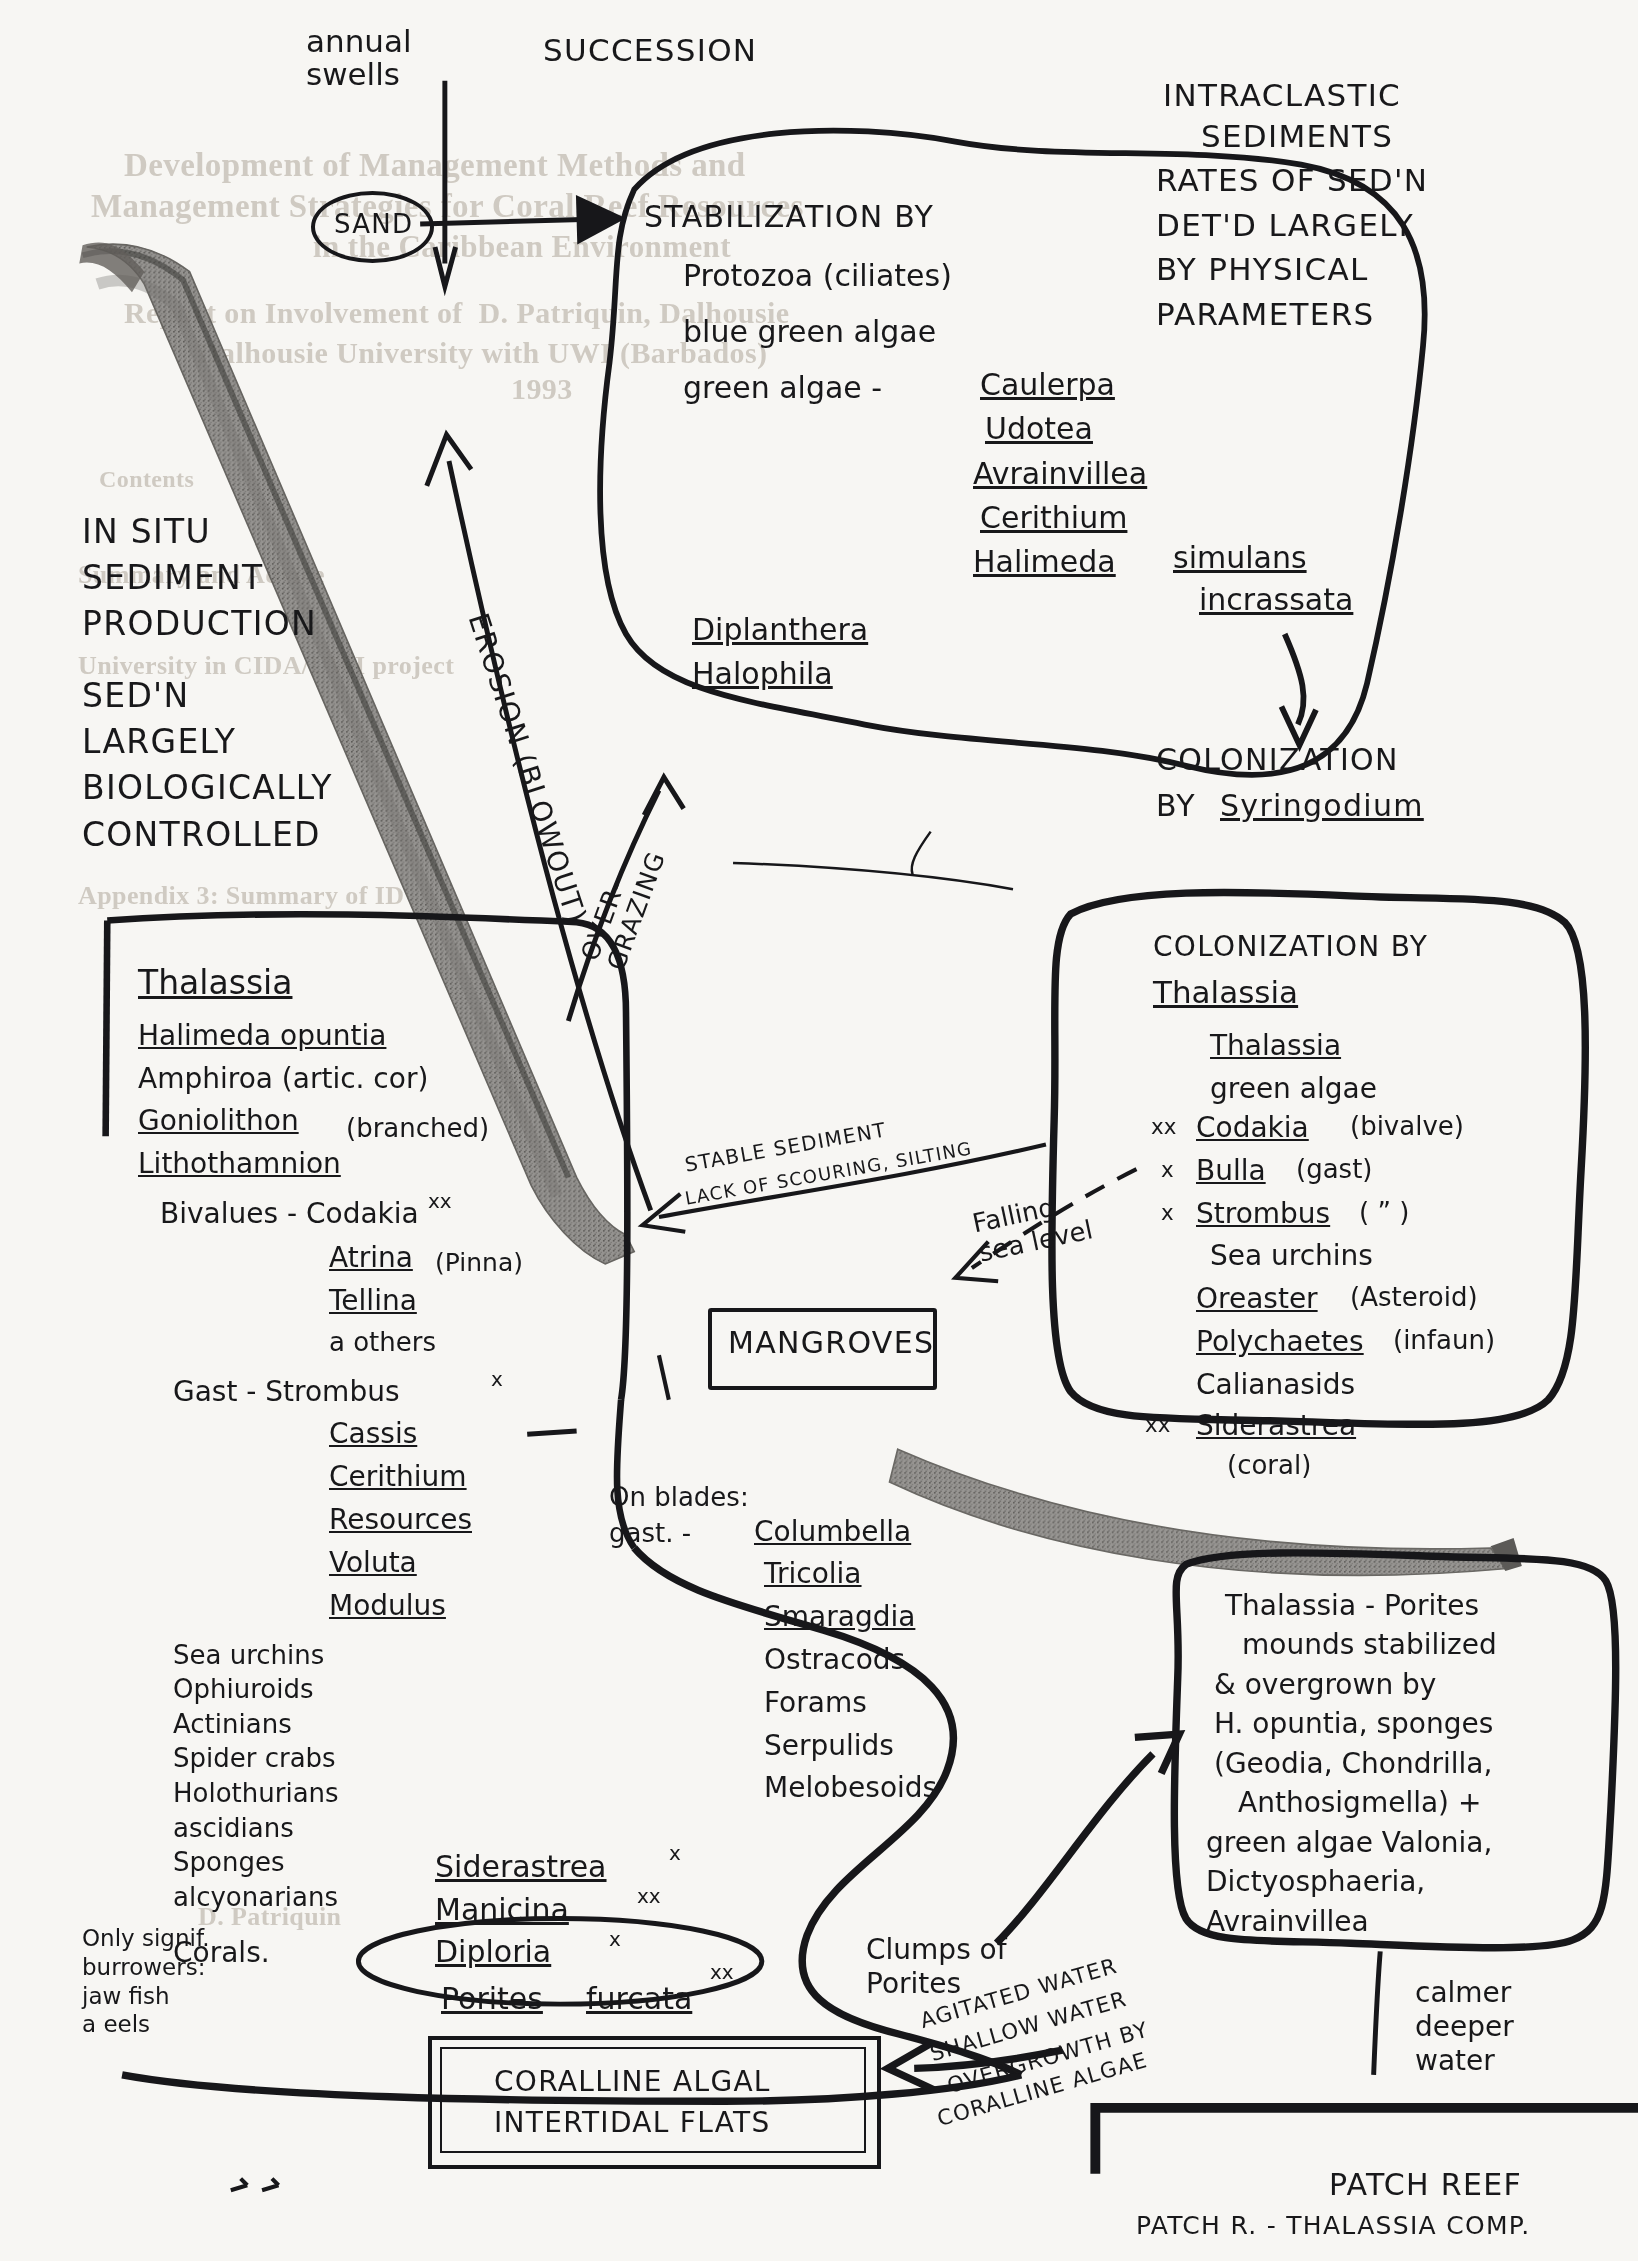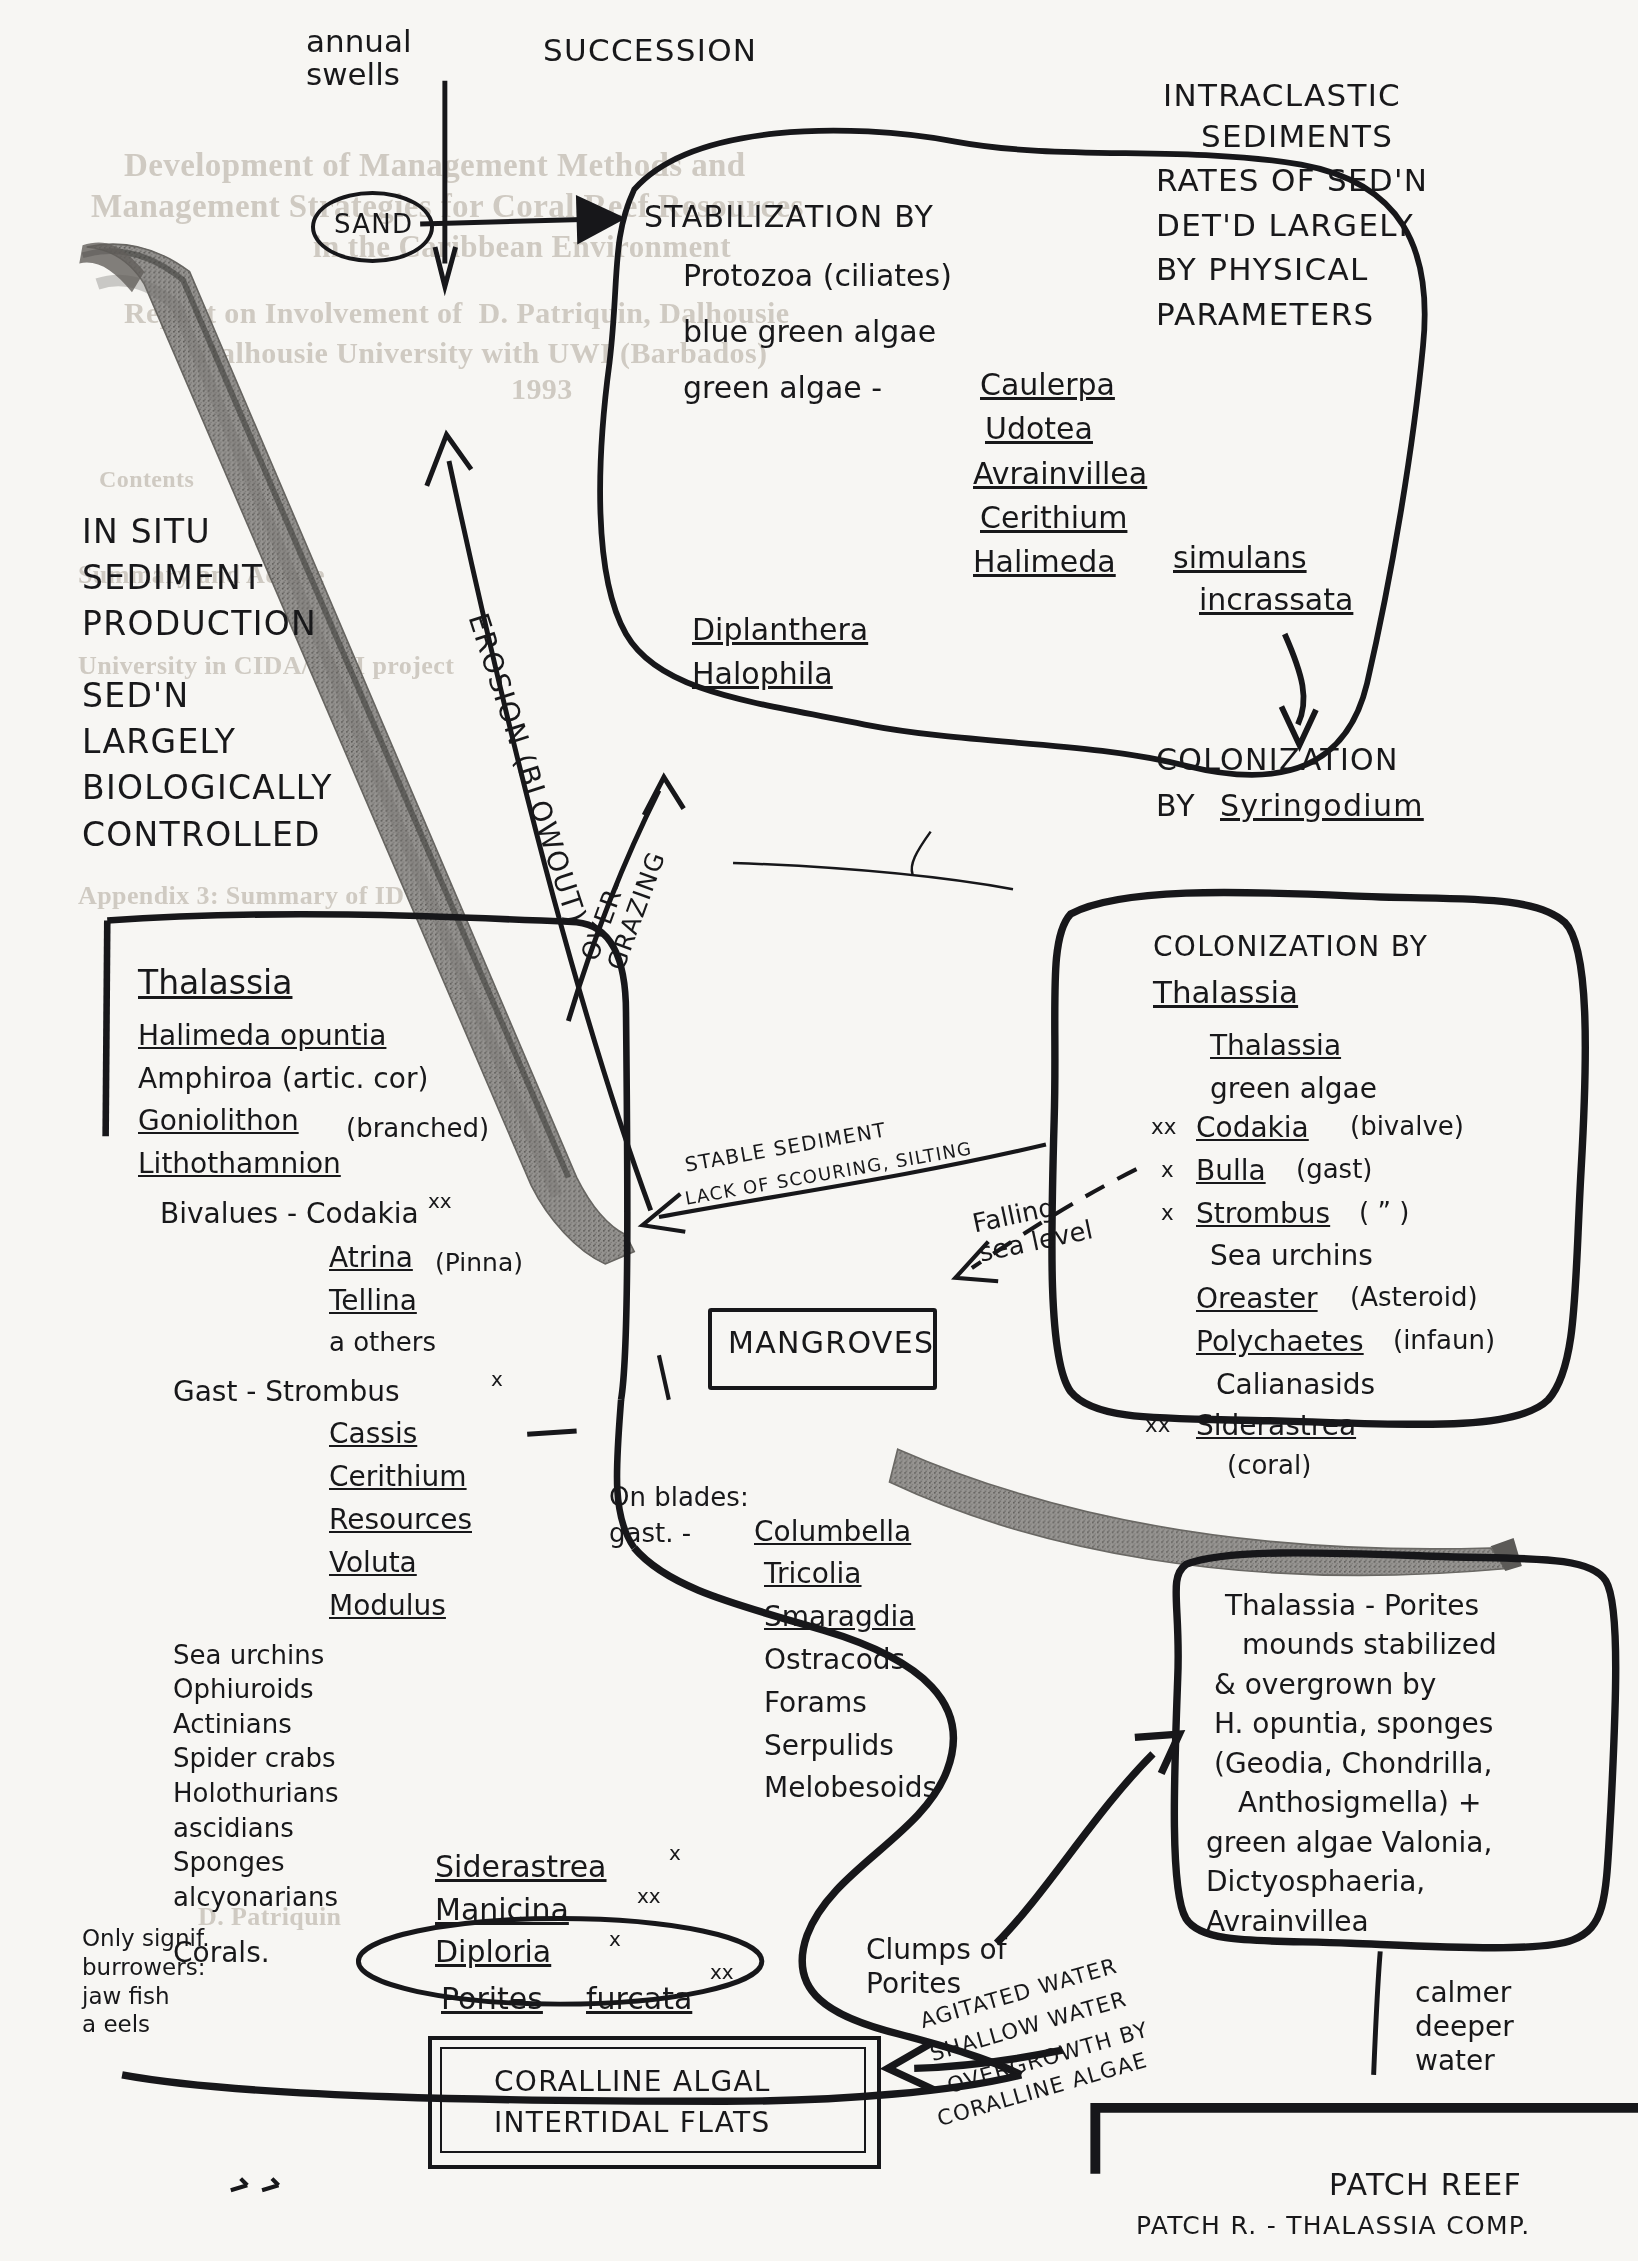--- a/index.html
+++ b/index.html
@@ -243,21 +243,21 @@
     <div class="hand" style="left:1359px; top:1196px; font-size:26px;">( ” )</div>
 
     <div class="hand" style="left:1210px; top:1238px; font-size:28px;">Sea urchins</div>
 
     <div class="hand u" style="left:1196px; top:1281px; font-size:28px;">Oreaster</div>
     <div class="hand" style="left:1350px; top:1281px; font-size:26px;">(Asteroid)</div>
 
     <div class="hand u" style="left:1196px; top:1324px; font-size:28px;">Polychaetes</div>
     <div class="hand" style="left:1393px; top:1324px; font-size:26px;text-align:right;">(infaun)</div>
 
-    <div class="hand" style="left:1196px; top:1367px; font-size:28px;margin-left:20px;">Calianasids</div>
+    <div class="hand" style="left:1196px; top:1367px; font-size:28px;">Calianasids</div>
 
     <div class="hand" style="left:1145px; top:1411px; font-size:21.4px;">xx</div>
     <div class="hand u" style="left:1196px; top:1408px; font-size:28px;">Siderastrea</div>
     <div class="hand" style="left:1227px; top:1449px; font-size:26px;">(coral)</div>
   </div>
 
   <div>
     <div class="hand u" style="left:138px; top:962px; font-size:33px;">Thalassia</div>
 
     <div class="hand u" style="left:138px; top:1018px; font-size:28px;">Halimeda opuntia</div>

